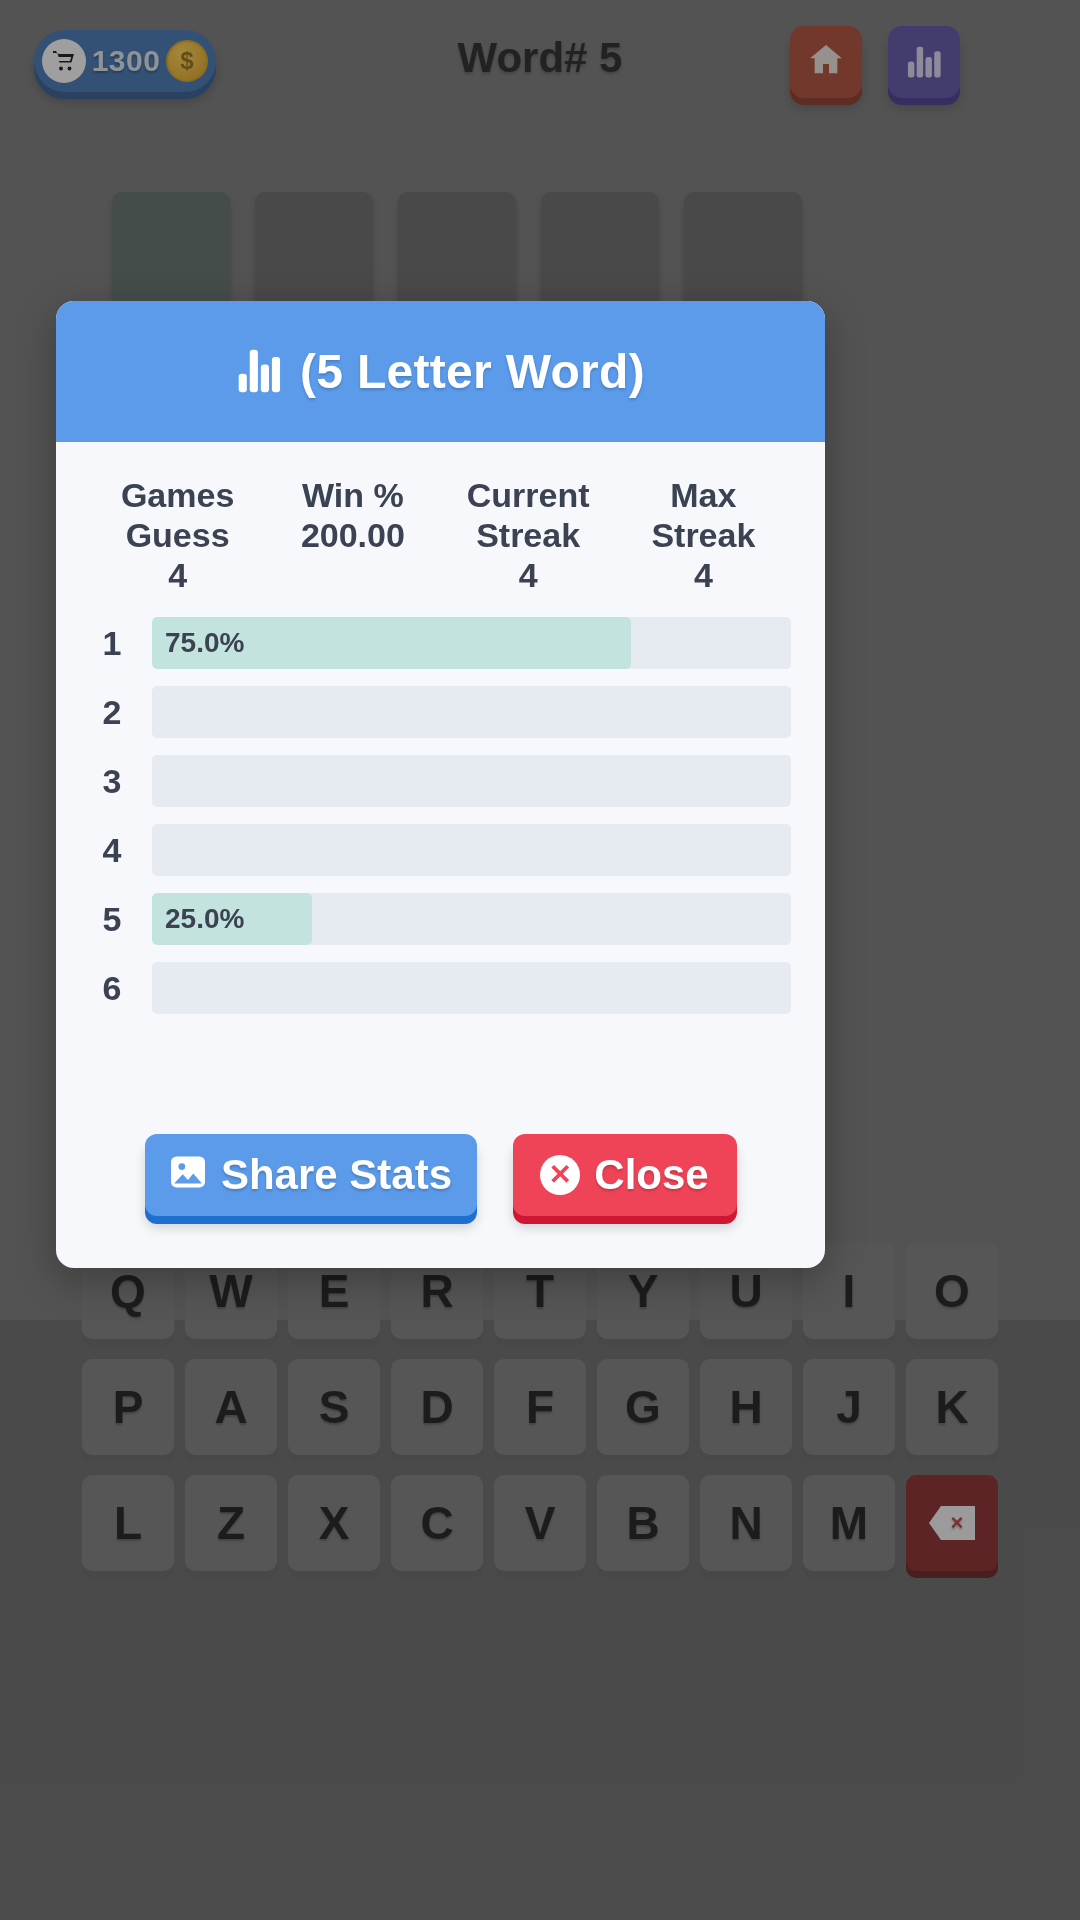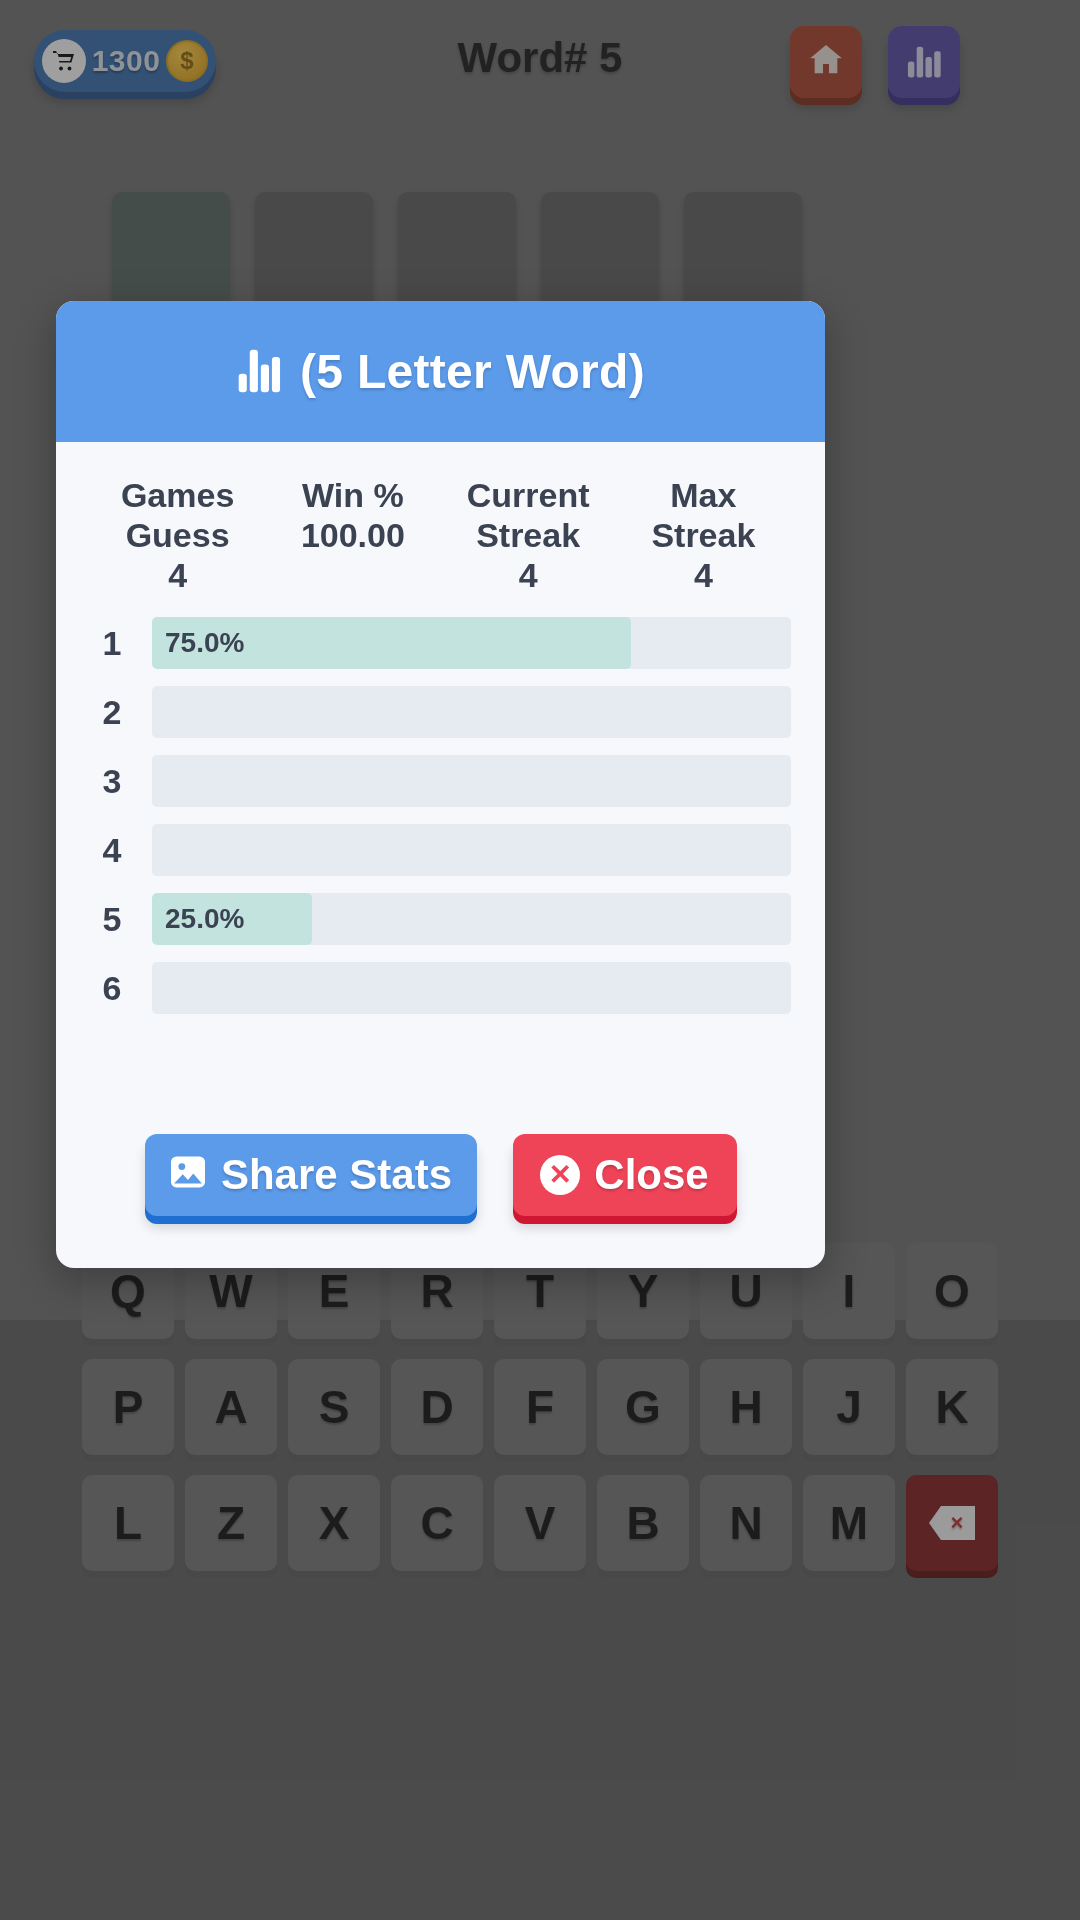--- a/index.html
+++ b/index.html
@@ -318,21 +318,21 @@
 
   <div id="modal-body">
 
     <div id="stats-row">
       <div class="stat-cell">
         <span>Games Guess</span>
         <span class="stat-value">4</span>
       </div>
       <div class="stat-cell">
         <span>Win %</span>
-        <span class="stat-value">100.00</span>
+        <span class="stat-value">200.00</span>
       </div>
       <div class="stat-cell">
         <span>Current Streak</span>
         <span class="stat-value">4</span>
       </div>
       <div class="stat-cell">
         <span>Max Streak</span>
         <span class="stat-value">4</span>
       </div>
     </div>

